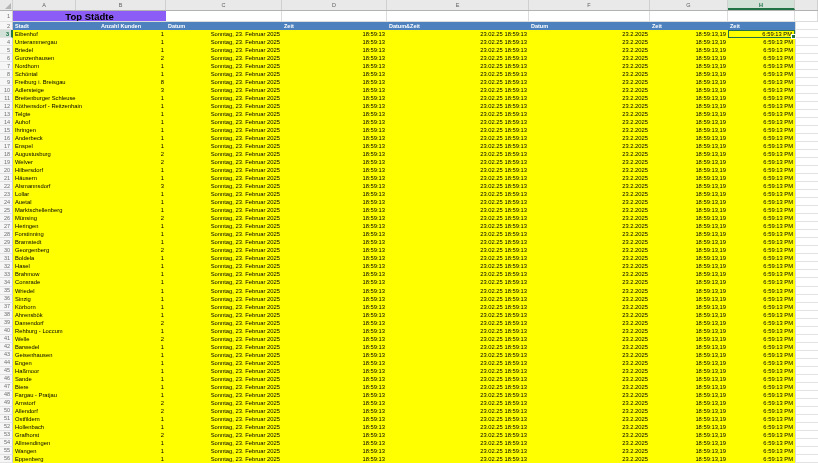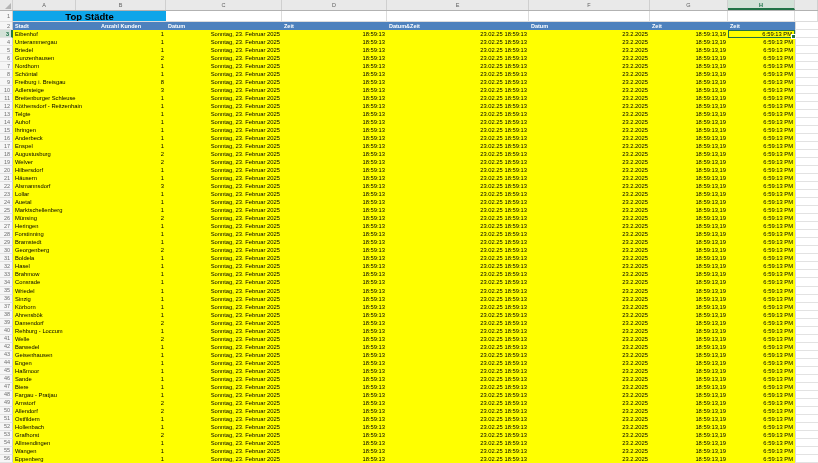--- a/index.html
+++ b/index.html
@@ -28,21 +28,21 @@
   .gutter{background:#f6f6f6;border-right:1px solid #c9c9c9;border-bottom:1px solid #e2e2e2;
           font-size:5.5px;color:#6f6f6f;text-align:right;padding-right:2px;
           display:flex;align-items:center;justify-content:flex-end;}
   .gutter.active{background:#d3e2d8;color:#0f6b3f;font-weight:bold;
                  border-right:2px solid #217346;}
 
   
   .row1{height:11px;}
   .r1cell{background:#fff;border-right:1px solid #dcdcdc;border-bottom:1px solid #dcdcdc;}
   .title-cell{width:153px;display:flex;align-items:center;justify-content:center;
-              font-size:9.5px;font-weight:700;color:#000;background:#0ea5e9;
+              font-size:9.5px;font-weight:700;color:#000;background:#8b5cf6;
               border-bottom:1px solid #dcdcdc;}
 
   
   .row2{height:8px;}
   .hcell{background:#4d81bd;color:#ffffff;font-weight:700;font-size:5.5px;
          display:flex;align-items:center;padding:0 2px;}
   .hcell.center{justify-content:center;}
   .strip{background:#fff;border-bottom:1px solid #e2e2e2;border-left:1px solid #d9d9d9;}
 
   

